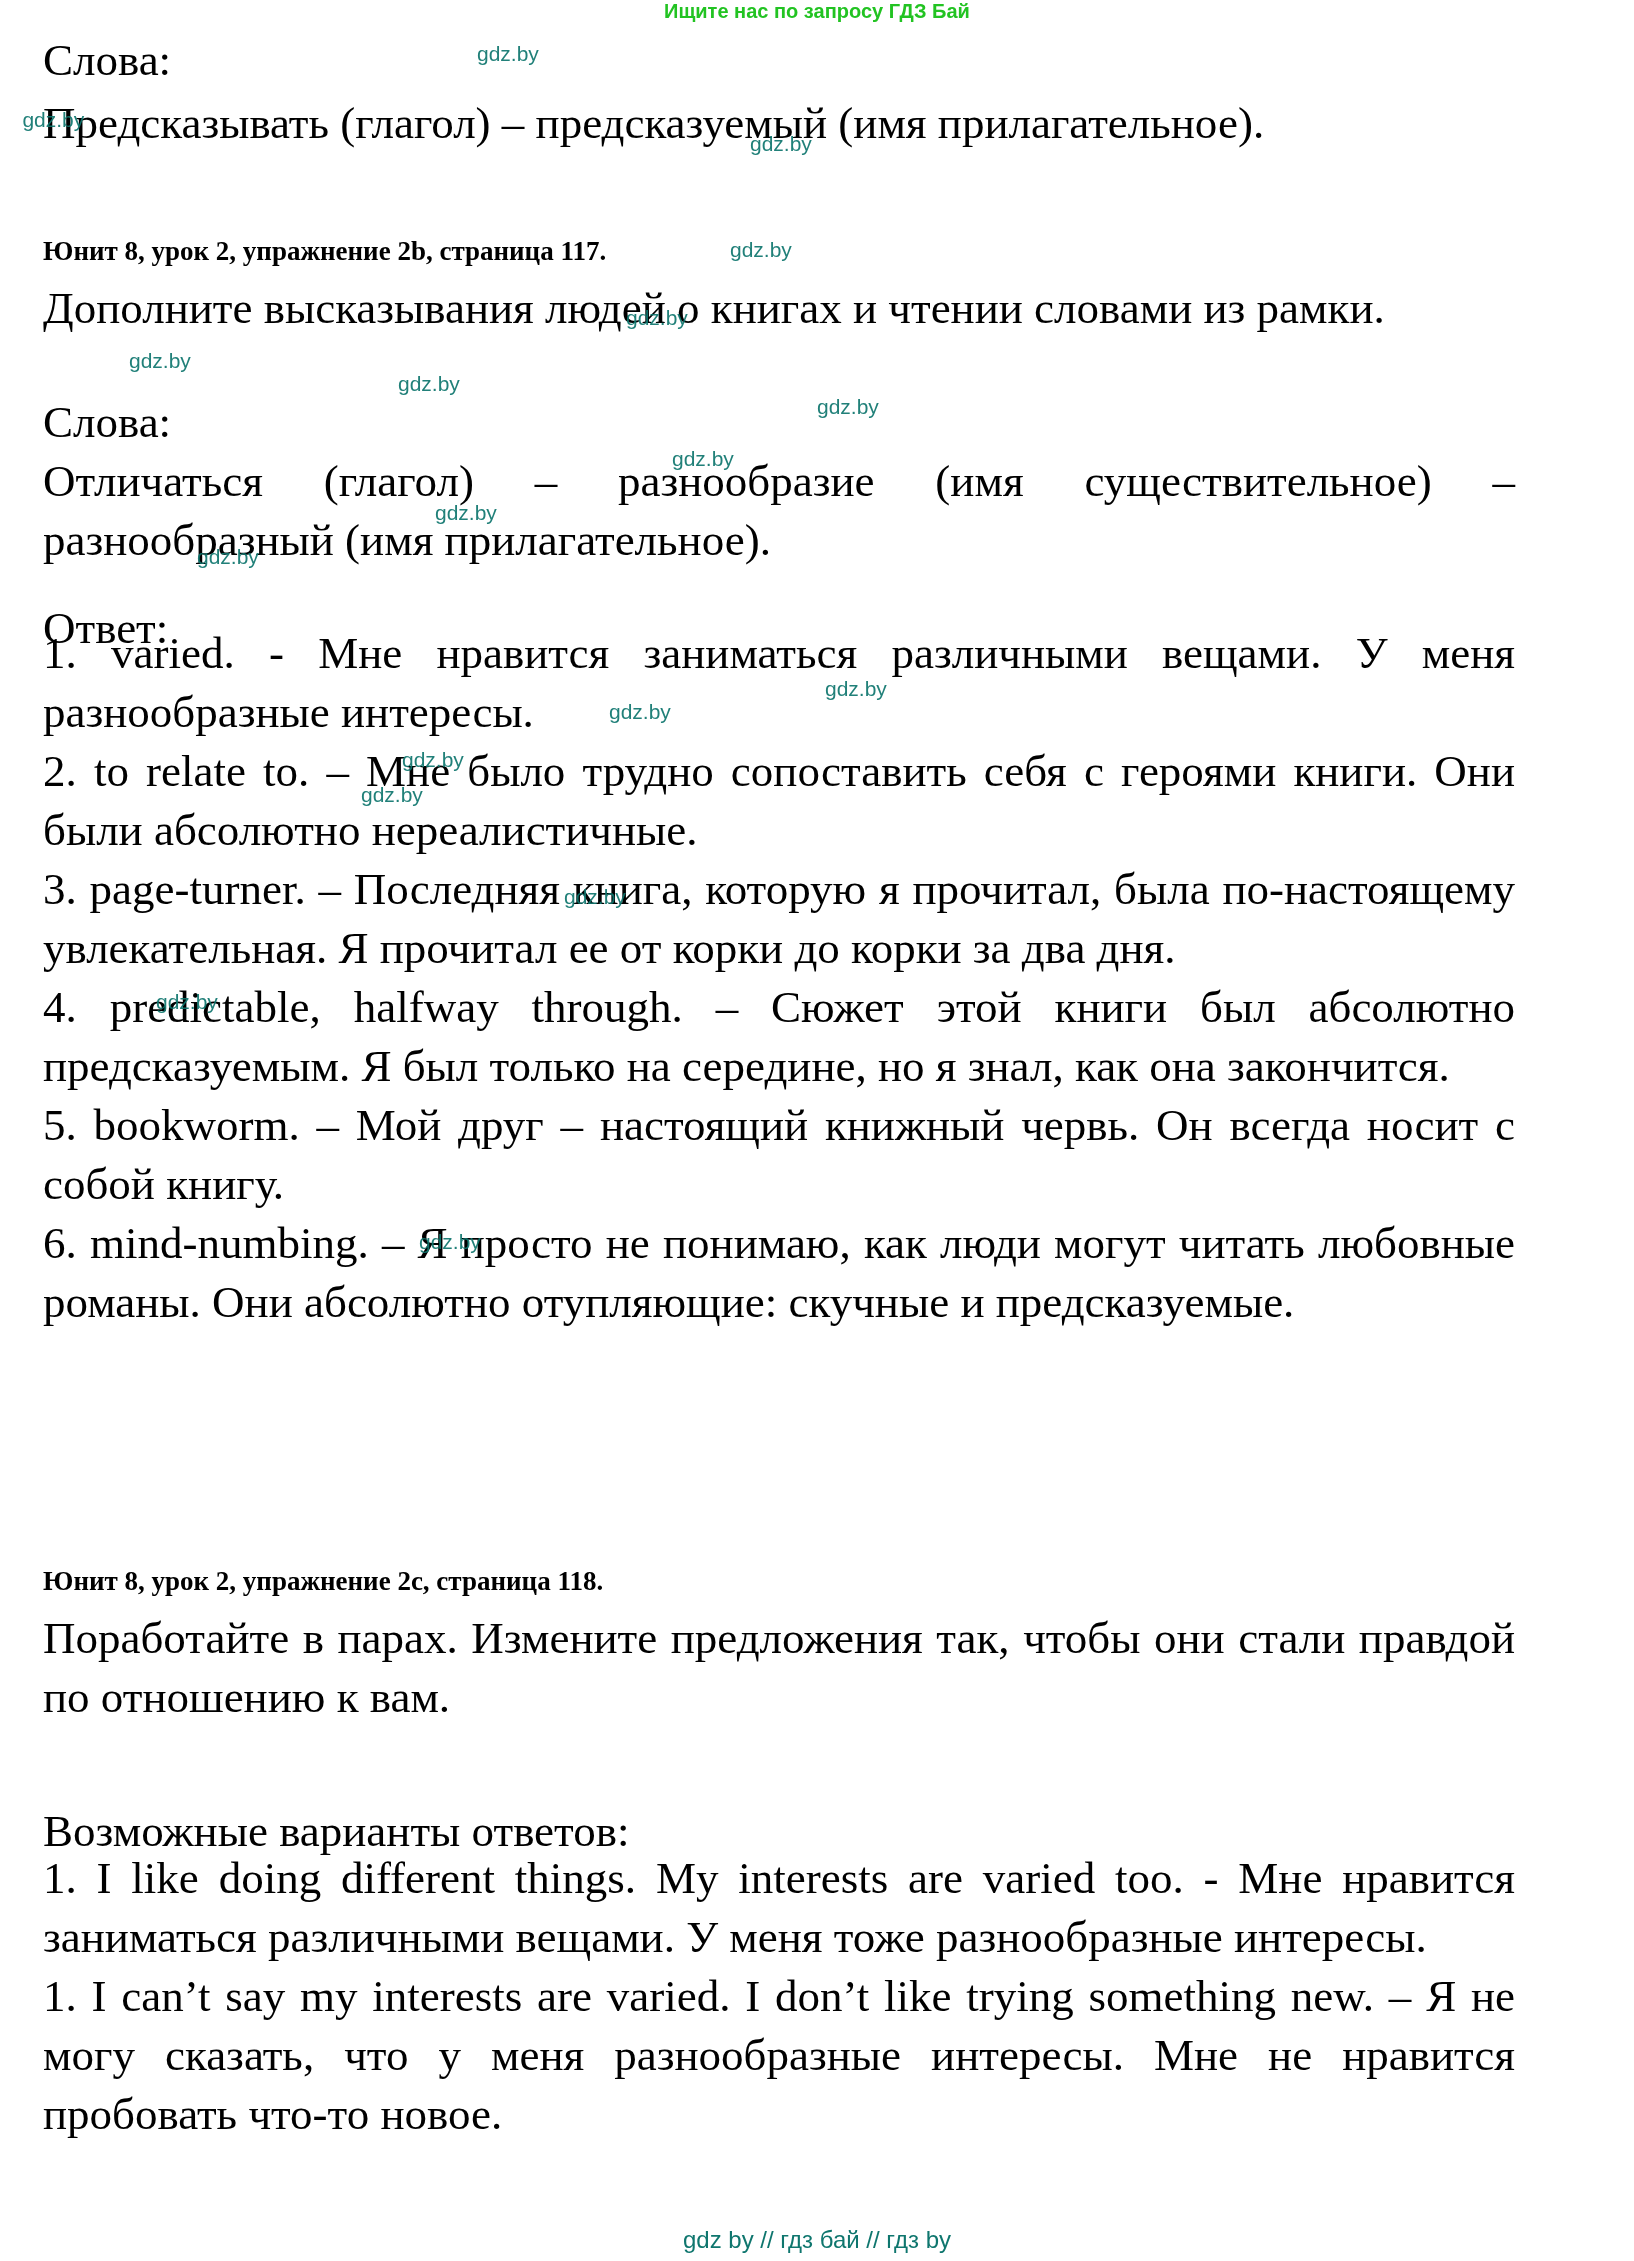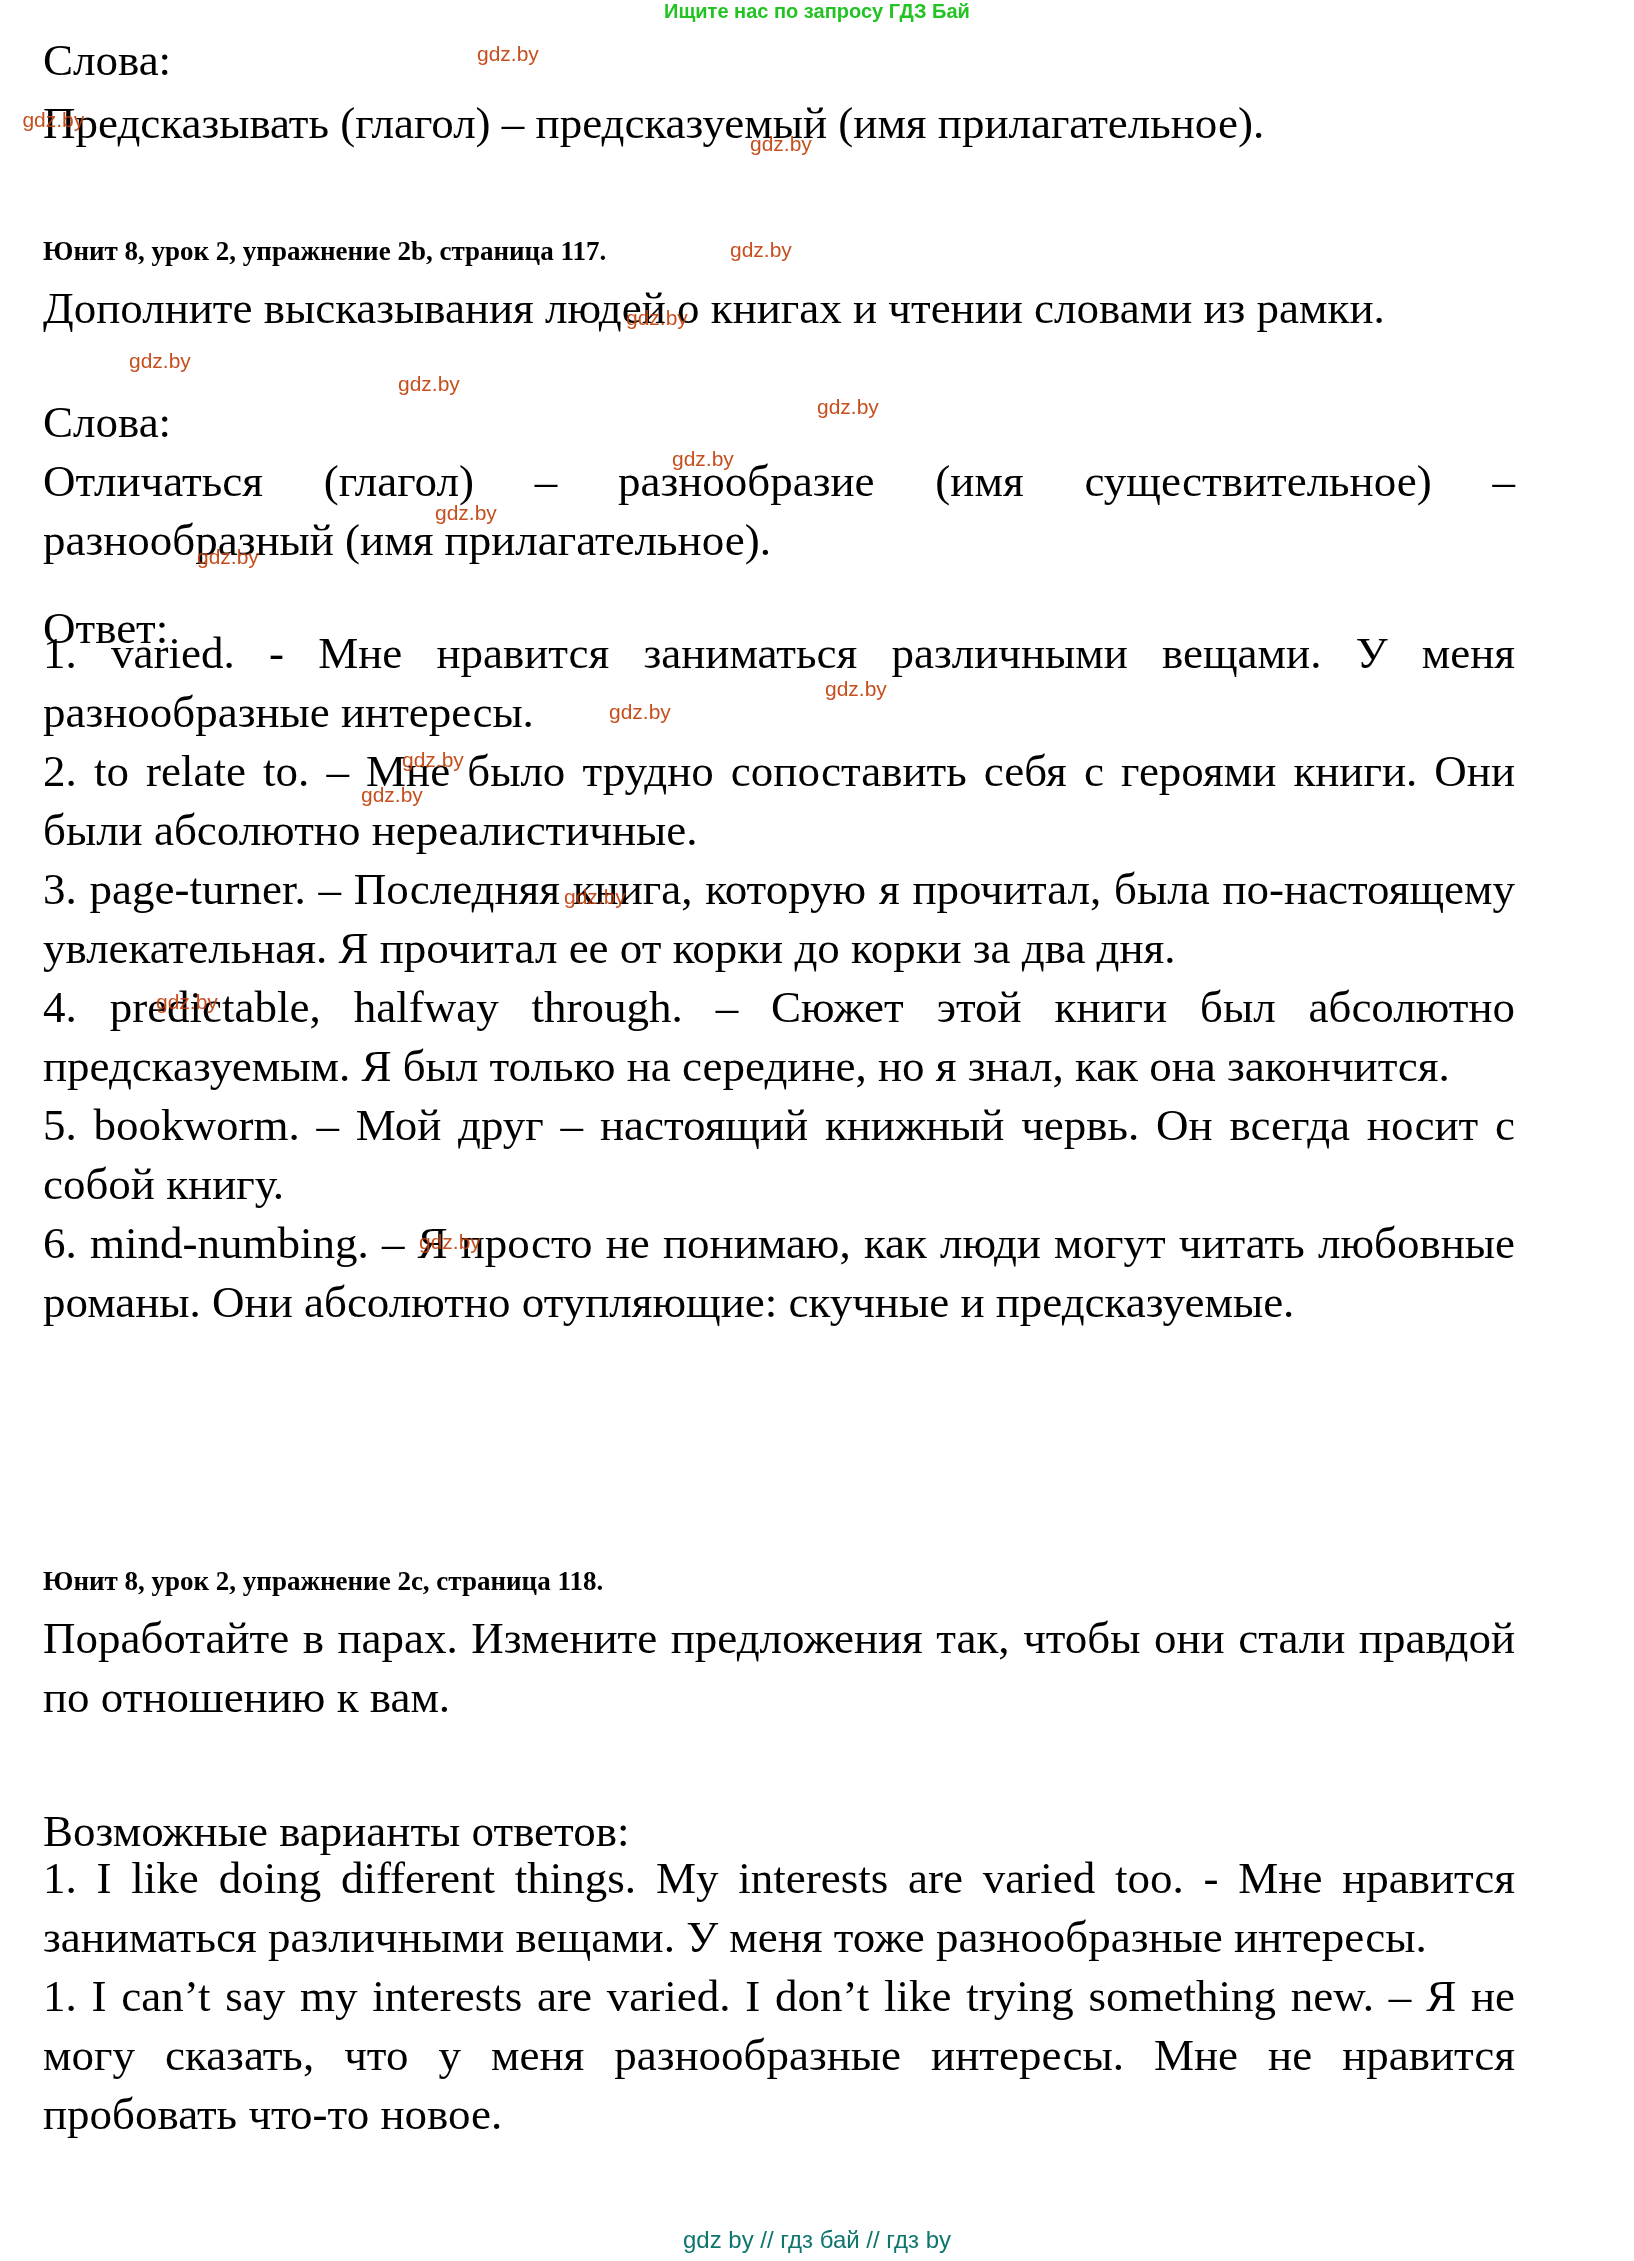--- a/index.html
+++ b/index.html
@@ -54,21 +54,21 @@
     text-align: left;
   }
 
   
   .blk { position: absolute; left: 43px; width: 1472px; }
 
   
   .wm {
     position: absolute;
     font-family: "Liberation Sans", "DejaVu Sans", sans-serif;
-    color: #c2410c;
+    color: #0f766e;
     font-size: 21px;
     line-height: 1;
     white-space: nowrap;
     pointer-events: none;
     opacity: 0.92;
   }
 
   .footer {
     position: absolute;
     left: 0;

